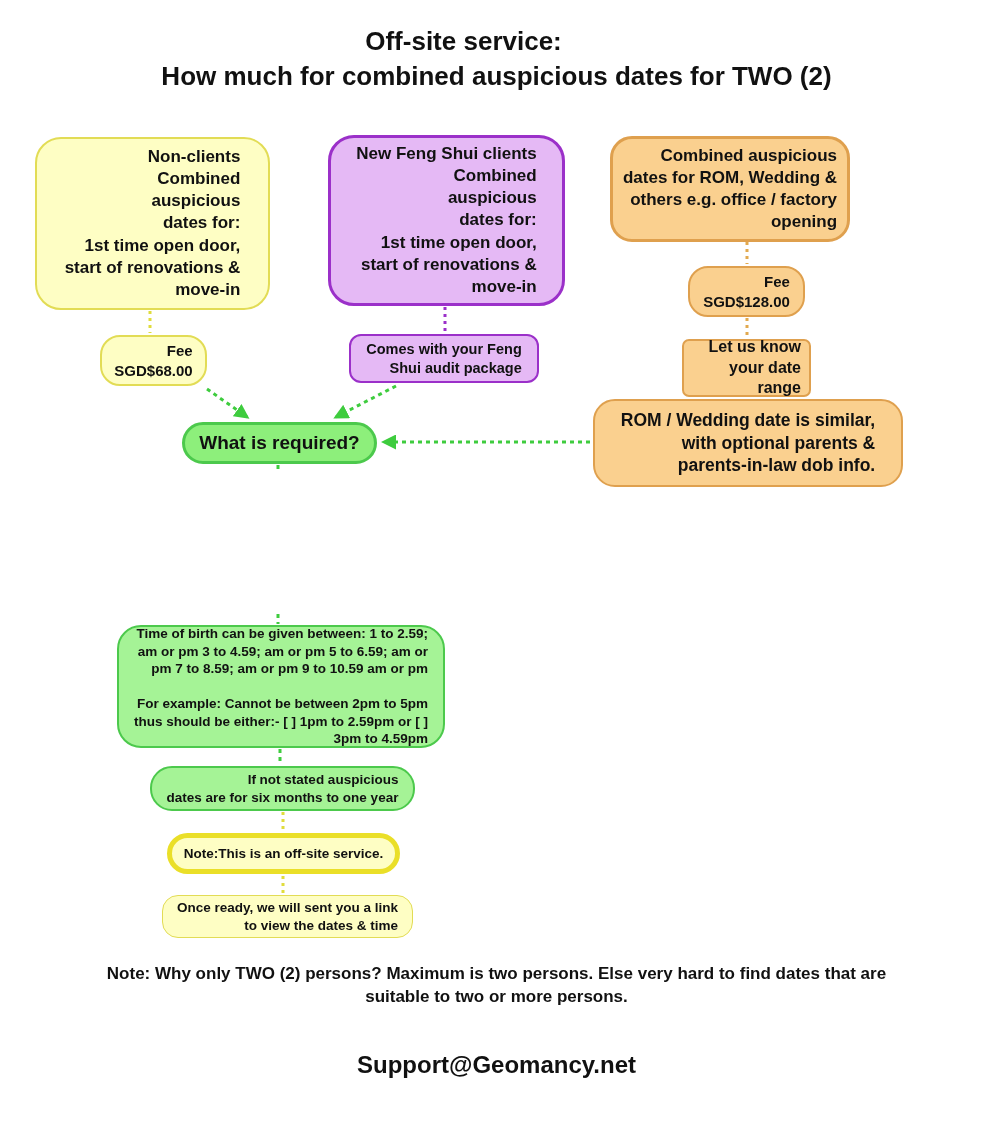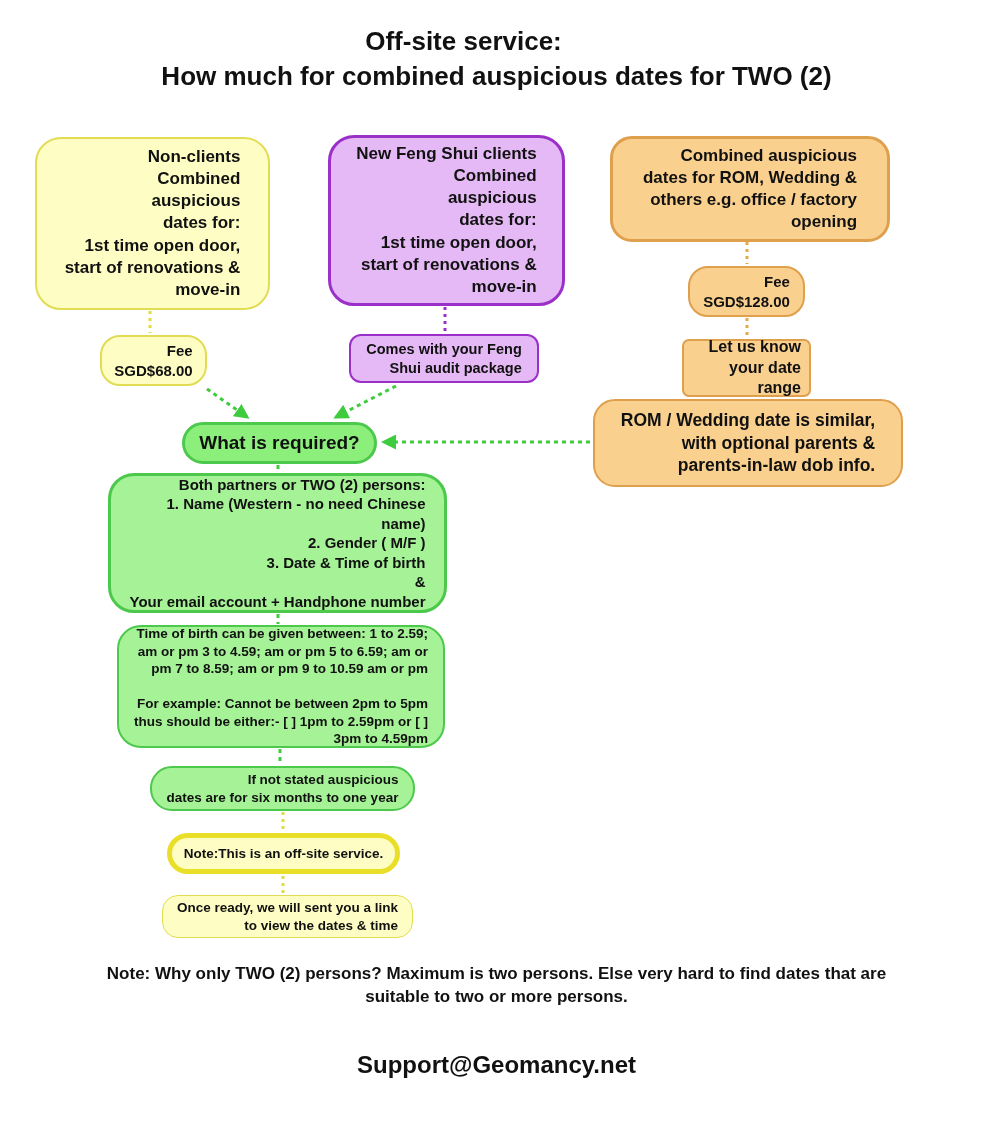--- a/index.html
+++ b/index.html
@@ -88,21 +88,21 @@
   <div class="box purple" style="left:328px;top:135px;width:237px;height:171px;border-radius:26px;font-size:17px;">
     <span class="txt">New Feng Shui clients
 Combined
 auspicious
 dates for:
 1st time open door,
 start of renovations &amp;
 move-in</span>
   </div>
 
-  <div class="box orange" style="left:610px;top:136px;width:280px;height:106px;border-radius:22px;font-size:17px;border-width:3px;">
+  <div class="box orange" style="left:610px;top:136px;width:240px;height:106px;border-radius:22px;font-size:17px;border-width:3px;">
     <span class="txt">Combined auspicious
 dates for ROM, Wedding &amp;
 others e.g. office / factory
 opening</span>
   </div>
 
   <div class="box yellow" style="left:100px;top:335px;width:107px;height:51px;border-radius:20px;font-size:15px;">
     <span class="txt">Fee
 SGD$68.00</span>
   </div>
@@ -125,29 +125,20 @@
   <div class="box orange" style="left:593px;top:399px;width:310px;height:88px;border-radius:22px;font-size:17.5px;">
     <span class="txt">ROM / Wedding date is similar,
 with optional parents &amp;
 parents-in-law dob info.</span>
   </div>
 
   <div class="box green-bright" style="left:182px;top:422px;width:195px;height:42px;border-radius:21px;font-size:19px;">
     <span class="txt">What is required?</span>
   </div>
 
-  <div class="box green" style="left:108px;top:473px;width:339px;height:140px;border-radius:26px;font-size:15px;">
-    <span class="txt">Both partners or TWO (2) persons:
-1. Name (Western - no need Chinese
-name)
-2. Gender ( M/F )
-3. Date &amp; Time of birth
-&amp;
-Your email account + Handphone number</span>
-  </div>
 
   <div class="box green" style="left:117px;top:625px;width:328px;height:123px;border-radius:24px;font-size:13.5px;border-width:2.5px;">
     <span class="txt">Time of birth can be given between: 1 to 2.59;
 am or pm 3 to 4.59; am or pm 5 to 6.59; am or
 pm 7 to 8.59; am or pm 9 to 10.59 am or pm
 
 For example: Cannot be between 2pm to 5pm
 thus should be either:- [ ] 1pm to 2.59pm or [ ]
 3pm to 4.59pm</span>
   </div>

